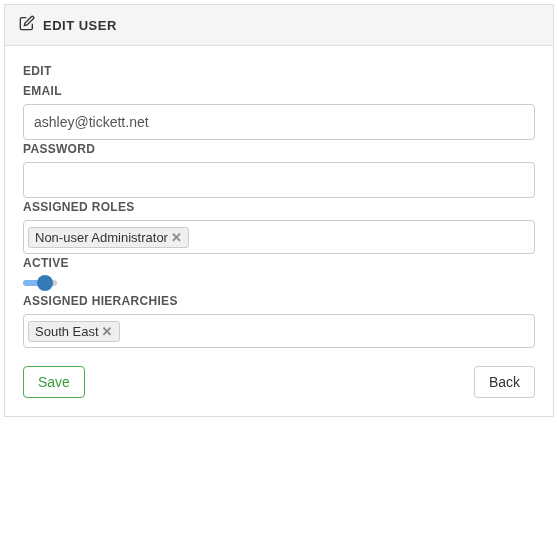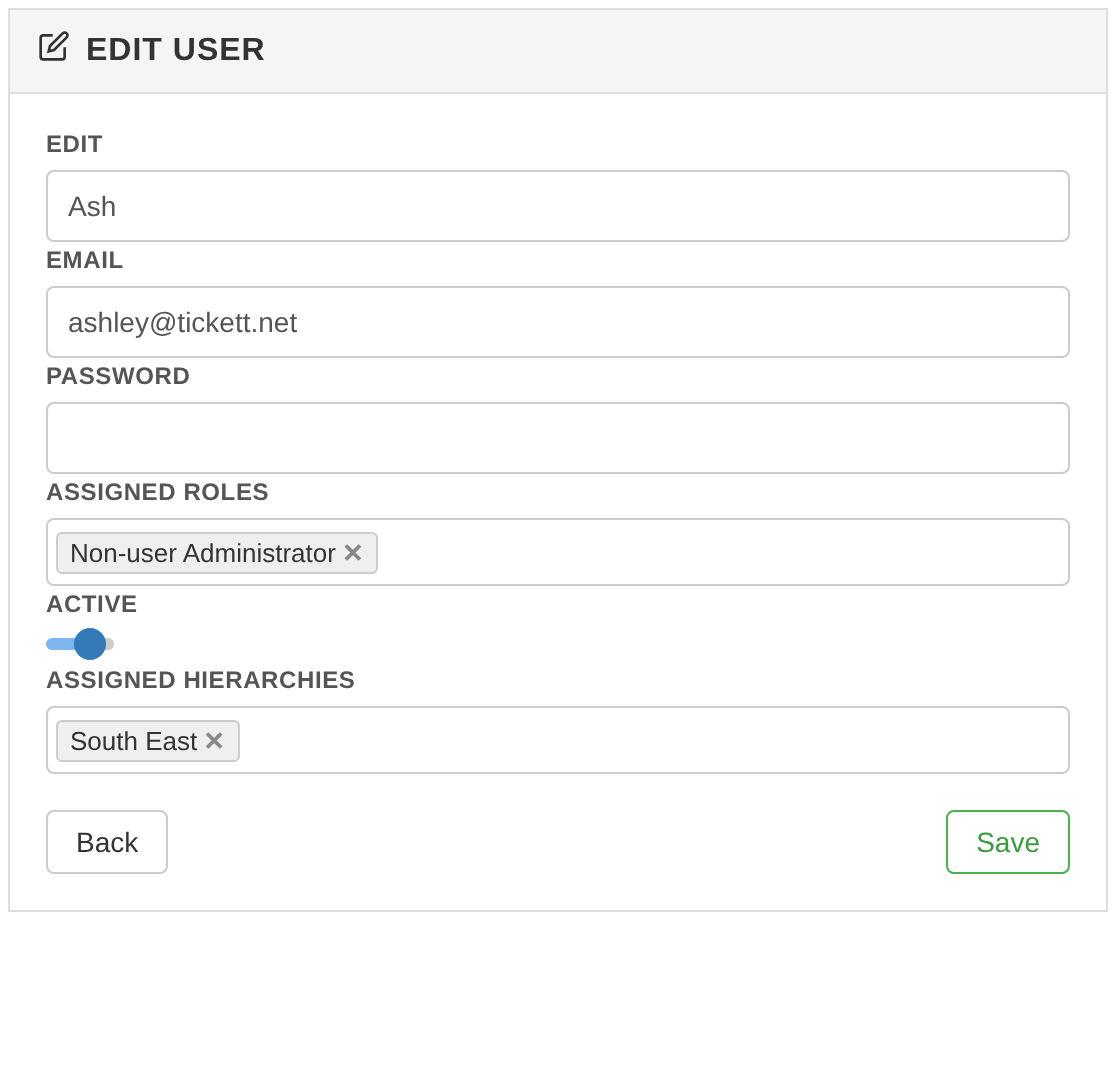--- a/index.html
+++ b/index.html
@@ -16,21 +16,21 @@
     .panel-header {
       background: #f5f5f5;
       border-bottom: 1px solid #ddd;
       padding: 10px 14px;
       display: flex;
       align-items: center;
       gap: 8px;
     }
     .panel-header svg { width: 16px; height: 16px; flex-shrink: 0; }
     .panel-title {
-      font-size: 16px;
+      font-size: 13px;
       font-weight: 600;
       color: #333;
       letter-spacing: 0.5px;
       text-align: center;
     }
     .panel-body { padding: 14px 18px 18px; }
     .field-label {
       font-size: 12px;
       font-weight: 700;
       color: #555;
@@ -135,21 +135,20 @@
         <path d="M11 4H4a2 2 0 0 0-2 2v14a2 2 0 0 0 2 2h14a2 2 0 0 0 2-2v-7"></path>
         <path d="M18.5 2.5a2.121 2.121 0 0 1 3 3L12 15l-4 1 1-4 9.5-9.5z"></path>
       </svg>
     </span>
     <span class="panel-title">EDIT USER</span>
   </div>
 
   <div class="panel-body">
 
     <label class="field-label">EDIT</label>
-    <input class="text-input" type="text" value="Ash" style="">
 
     <label class="field-label">EMAIL</label>
     <input class="text-input" type="text" value="ashley@tickett.net" style="">
 
     <label class="field-label">PASSWORD</label>
     <input class="text-input" type="password" value="" style="">
 
     <label class="field-label">ASSIGNED ROLES</label>
     <div class="tag-input">
       <span class="tag">
@@ -166,18 +165,18 @@
 
     <label class="field-label">ASSIGNED HIERARCHIES</label>
     <div class="tag-input">
       <span class="tag">
         <span>South East</span>
         <span class="tag-remove">✕</span>
       </span>
     </div>
 
     <div class="button-row">
+      <button class="btn btn-success">Save</button>
       <button class="btn btn-default">Back</button>
-      <button class="btn btn-success">Save</button>
     </div>
 
   </div>
 </div>
 
 </body></html>

